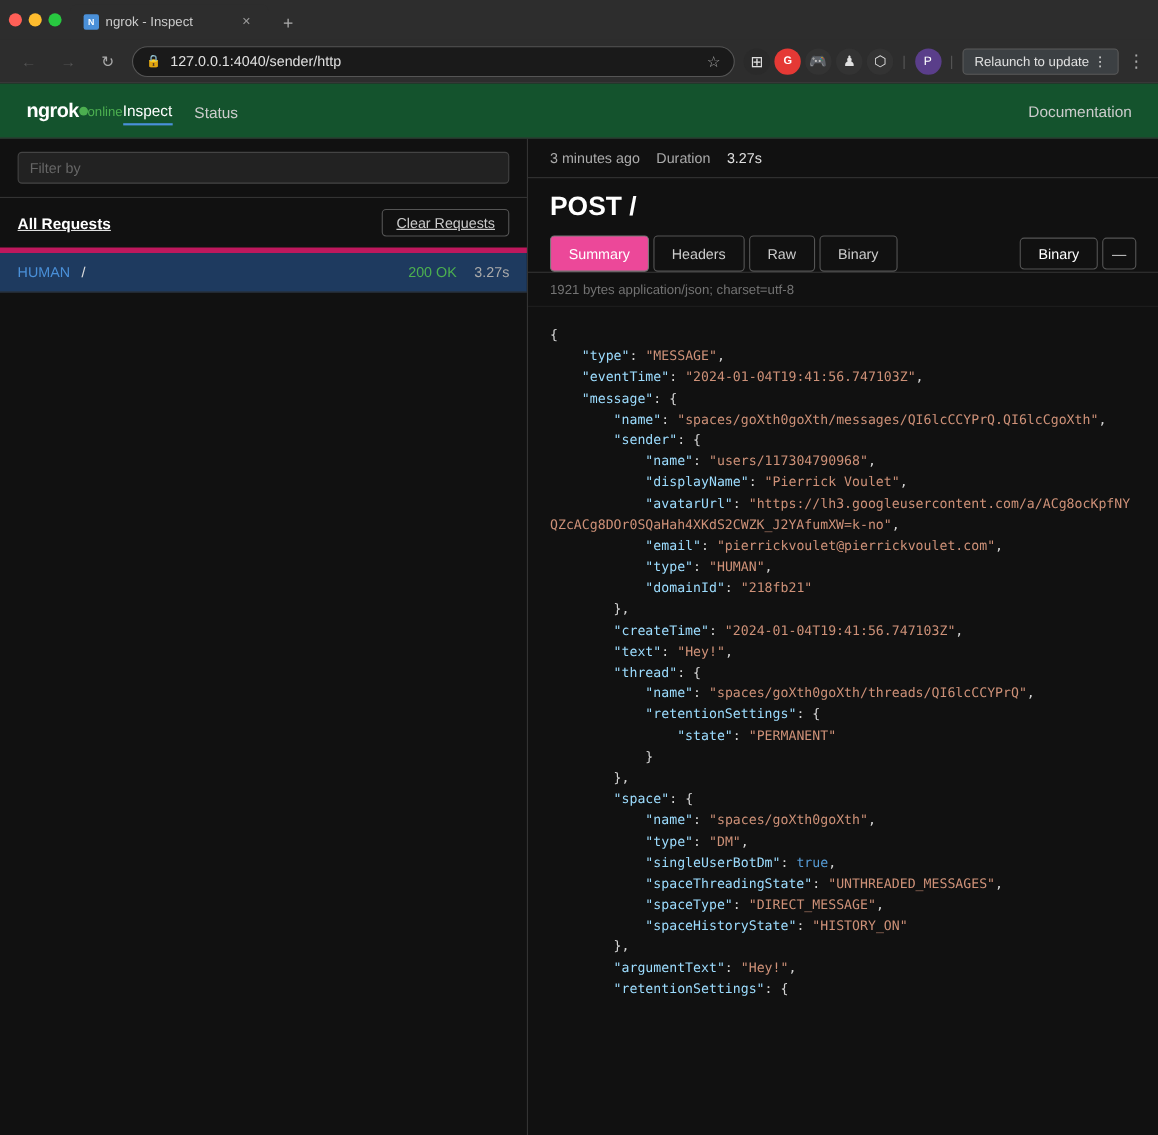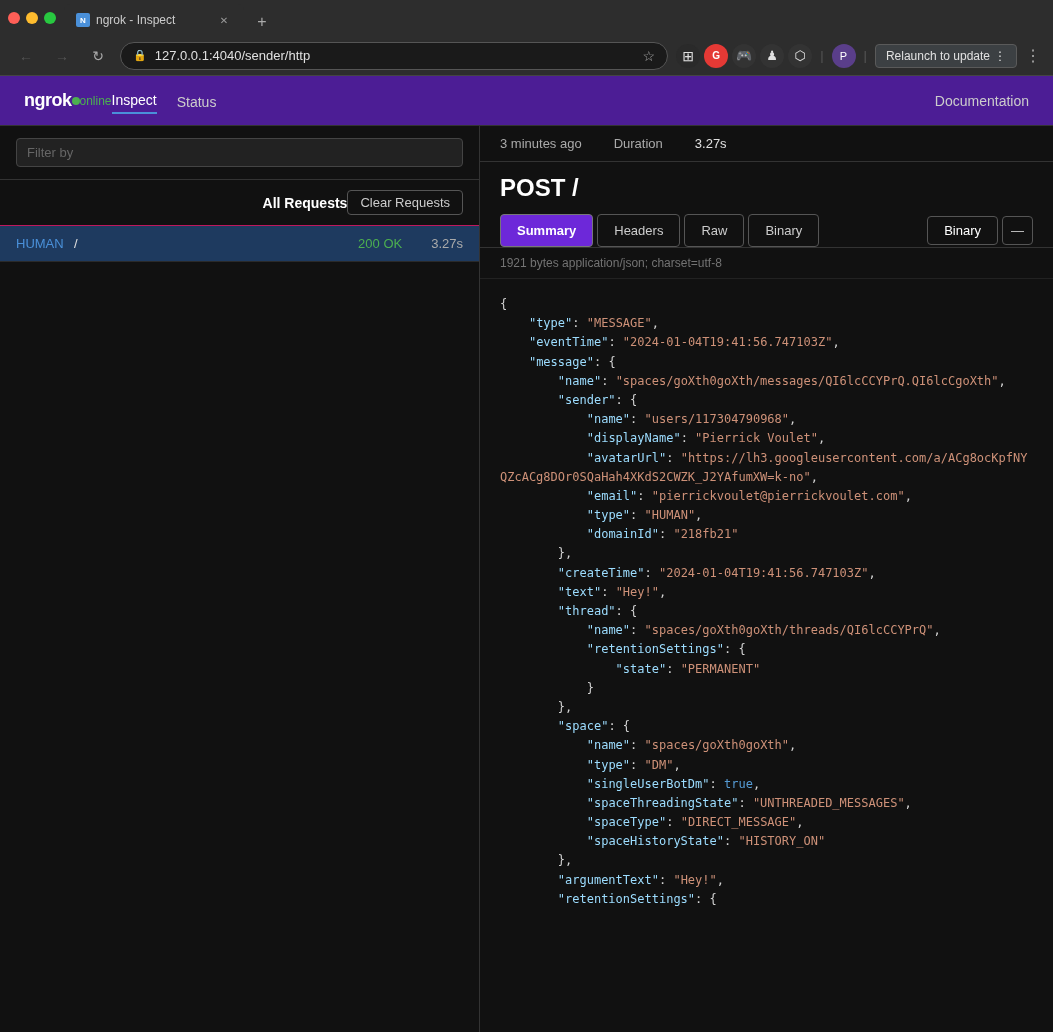--- a/index.html
+++ b/index.html
@@ -25,59 +25,59 @@
     .url-lock { color: #4a90d9; font-size: 11px; }
     .url-text { color: #e0e0e0; font-size: 13px; flex: 1; }
     .url-star { color: #aaa; font-size: 14px; cursor: pointer; }
     .browser-actions { display: flex; align-items: center; gap: 4px; }
     .browser-icon { width: 24px; height: 24px; border-radius: 50%; background: #555; display: flex; align-items: center; justify-content: center; font-size: 12px; cursor: pointer; }
     .relaunch-btn { background: #3c4043; border: 1px solid #5a5a5a; border-radius: 4px; padding: 4px 10px; color: #e0e0e0; font-size: 12px; cursor: pointer; display: flex; align-items: center; gap: 4px; white-space: nowrap; }
     .menu-dots { color: #aaa; font-size: 16px; cursor: pointer; margin-left: 4px; }
 
     
     .ngrok-app { width: 100%; background: #111; }
-    .ngrok-header { background: #4c1d95; border-bottom: 1px solid #333; height: 50px; display: flex; align-items: center; padding: 0 24px; }
+    .ngrok-header { background: #14532d; border-bottom: 1px solid #333; height: 50px; display: flex; align-items: center; padding: 0 24px; }
     .ngrok-logo { font-size: 18px; font-weight: 700; color: #fff; letter-spacing: -0.5px; }
     .online-dot { width: 8px; height: 8px; background: #4caf50; border-radius: 50%; }
     .online-badge { color: #4caf50; font-size: 12px; }
     .ngrok-nav { display: flex; align-items: flex-end; gap: 20px; }
     .ngrok-nav-item { color: #ccc; font-size: 14px; cursor: pointer; padding: 4px 0; }
     .ngrok-nav-item.active { color: #fff; border-bottom: 2px solid #4a90d9; }
     .ngrok-header-right { margin-left: auto; }
     .doc-link { color: #ccc; font-size: 14px; cursor: pointer; }
 
     
     .main-content { display: flex; height: calc(1032px - 36px - 40px - 50px); }
 
     
     .left-panel { width: 480px; border-right: 1px solid #333; display: flex; flex-direction: column; }
     .filter-bar { padding: 12px 16px; border-bottom: 1px solid #333; }
     .filter-input { width: 100%; background: #222; border: 1px solid #444; border-radius: 4px; padding: 6px 10px; color: #ccc; font-size: 13px; outline: none; }
     .filter-input::placeholder { color: #666; }
-    .requests-header { display: flex; align-items: center; justify-content: flex-end; padding: 10px 16px; border-bottom: 1px solid #be185d; }
+    .requests-header { display: flex; align-items: center; justify-content: space-between; padding: 10px 16px; border-bottom: 5px solid #be185d; text-decoration: underline; }
     .requests-title { font-size: 14px; font-weight: 600; color: #fff; }
     .clear-btn { background: transparent; border: 1px solid #555; border-radius: 4px; padding: 4px 12px; color: #ccc; font-size: 13px; cursor: pointer; }
     .request-list { flex: 1; overflow-y: auto; }
     .request-item { display: flex; align-items: center; padding: 10px 16px; border-bottom: 1px solid #2a2a2a; cursor: pointer; gap: 8px; }
     .request-item.selected { background: #1e3a5f; }
     .request-method { color: #4a90d9; font-size: 13px; font-weight: 500; min-width: 50px; }
     .request-path { color: #e0e0e0; font-size: 13px; flex: 1; }
-    .request-status { color: #4caf50; font-size: 13px; margin-right: 21px; }
+    .request-status { color: #4caf50; font-size: 13px; margin-right: 8px; }
     .request-duration { color: #aaa; font-size: 13px; }
 
     
     .right-panel { flex: 1; display: flex; flex-direction: column; overflow: hidden; }
-    .request-meta { display: flex; align-items: center; padding: 10px 20px; border-bottom: 1px solid #333; gap: 32px; }
+    .request-meta { display: flex; align-items: center; padding: 10px 20px; border-bottom: 1px solid #333; gap: 15px; }
     .meta-time { color: #aaa; font-size: 13px; }
     .meta-duration-label { color: #aaa; font-size: 13px; }
     .meta-duration-value { color: #e0e0e0; font-size: 13px; font-weight: 500; }
     .request-title { font-size: 24px; font-weight: 700; color: #fff; padding: 12px 20px; }
     .tabs-row { display: flex; align-items: center; padding: 0 20px; border-bottom: 1px solid #333; gap: 4px; }
     .tab-btn { padding: 8px 16px; border: 1px solid #555; border-radius: 4px; background: transparent; color: #ccc; font-size: 13px; cursor: pointer; }
-    .tab-btn.active { background: #6d28d9; color: #fff; border-color: #777; font-weight: bold; }
+    .tab-btn.active { background: #ec4899; color: #fff; border-color: #777; }
     .replay-btn { margin-left: auto; background: transparent; border: 1px solid #555; border-radius: 4px; padding: 6px 16px; color: #fff; font-size: 13px; cursor: pointer; }
     .more-btn { background: transparent; border: 1px solid #555; border-radius: 4px; padding: 6px 8px; color: #ccc; font-size: 13px; cursor: pointer; }
     .content-info { padding: 8px 20px; color: #737373; font-size: 12px; border-bottom: 1px solid #222; }
     .json-viewer { flex: 1; overflow-y: auto; padding: 16px 20px; font-family: 'Consolas', 'Monaco', 'Courier New', monospace; font-size: 12px; line-height: 1.6; background: #111; }
     .json-viewer pre { white-space: pre-wrap; word-break: break-all; }
     .jk { color: #9cdcfe; } 
     .js { color: #ce9178; } 
     .jb { color: #569cd6; } 
     .jp { color: #d4d4d4; } 
 

